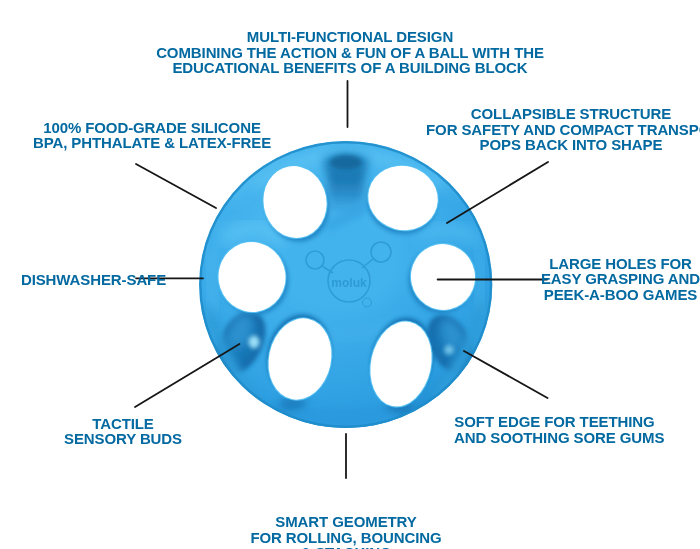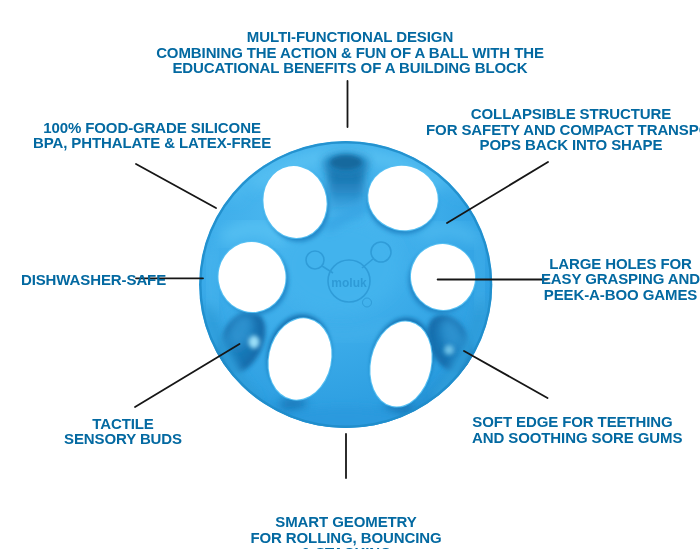--- a/index.html
+++ b/index.html
@@ -145,21 +145,21 @@
   LARGE HOLES FOR<br>
   EASY GRASPING AND<br>
   PEEK-A-BOO GAMES
 </div>
 
 <div class="lbl" style="left:43px;top:415.7px;width:160px;">
   TACTILE<br>
   SENSORY BUDS
 </div>
 
-<div class="lbl" style="left:472px;top:414.2px;width:201px;">
+<div class="lbl" style="left:454px;top:414.2px;width:201px;">
   SOFT EDGE FOR TEETHING<br>
   AND SOOTHING SORE GUMS
 </div>
 
 <div class="lbl" style="left:246px;top:478px;width:200px;margin-top:36px;">
   SMART GEOMETRY<br>
   FOR ROLLING, BOUNCING<br>
   &amp; STACKING
 </div>
 

